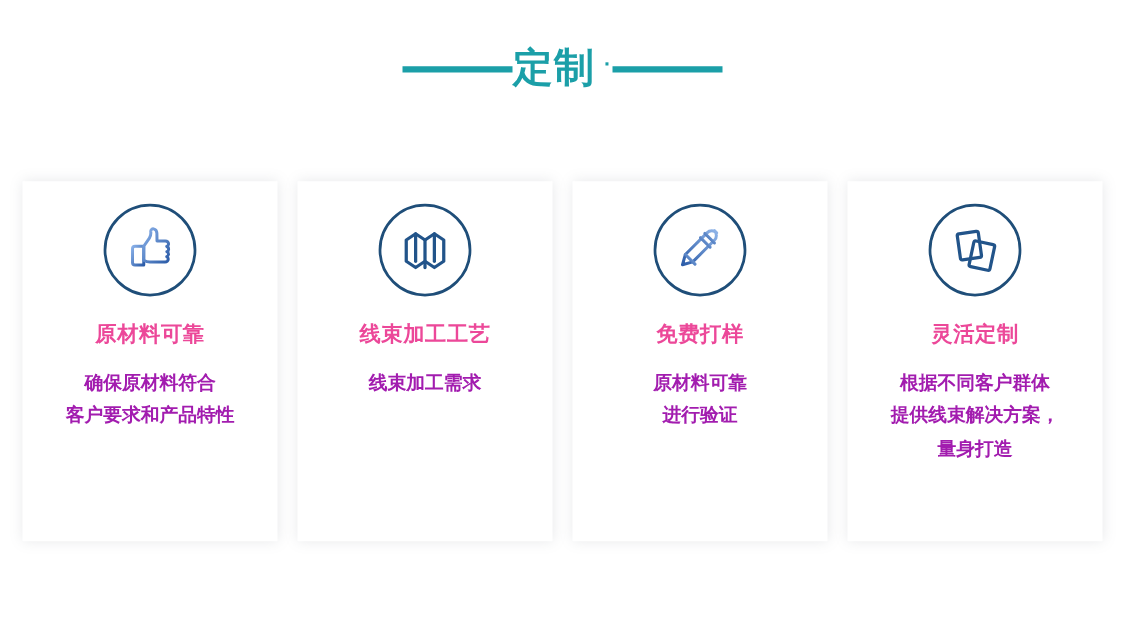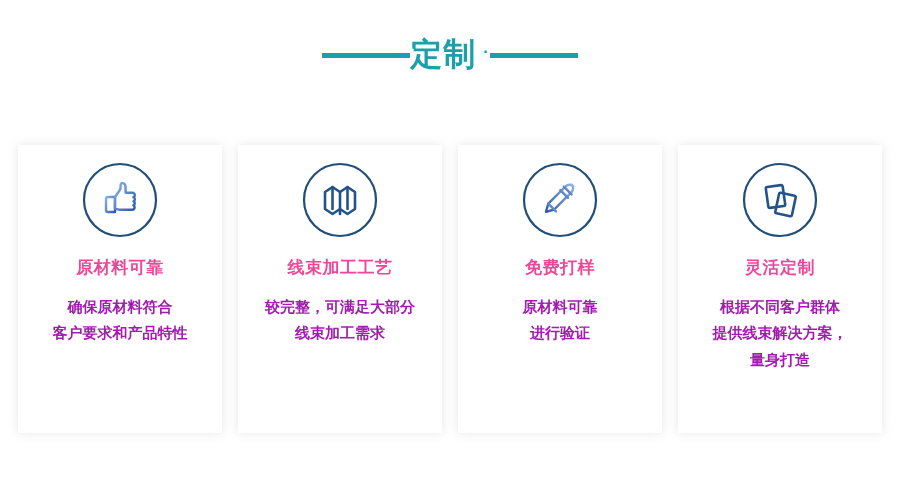--- a/index.html
+++ b/index.html
@@ -148,21 +148,20 @@
         <g fill="none" stroke="#22548a" stroke-width="2.6" stroke-linejoin="round" stroke-linecap="round">
           <path d="M24 31 l7.5 -5 l7.5 5 l7.5 -5 l7.5 5 v17 l-7.5 5 l-7.5 -5 l-7.5 5 l-7.5 -5 z"></path>
           <path d="M31.5 26 v22"></path>
           <path d="M39 31 v22"></path>
           <path d="M46.5 26 v22"></path>
         </g>
       </svg>
     </div>
     <div class="card-heading">线束加工工艺</div>
     <div class="card-body">
-      <span class="line">较完整，可满足大部分</span>
       <span class="line">线束加工需求</span>
     </div>
   </div>
 
   <div class="feature-card">
     <div class="card-icon-wrap">
       <svg width="78" height="78" viewBox="0 0 78 78">
         <defs>
           <linearGradient id="gradPencil" x1="1" y1="0" x2="0" y2="1">
             <stop offset="0%" stop-color="#8fb4e8"></stop>

